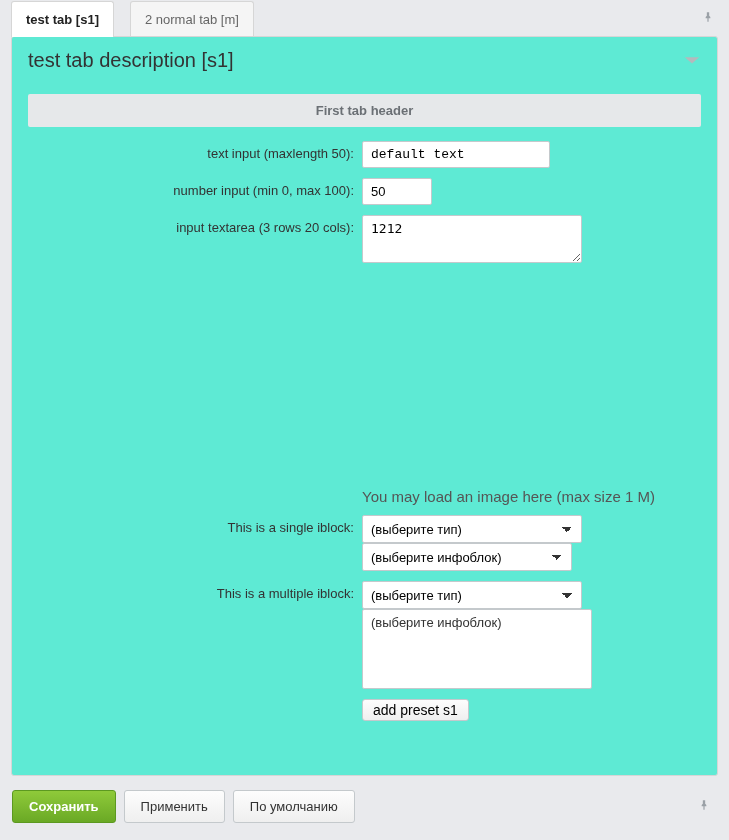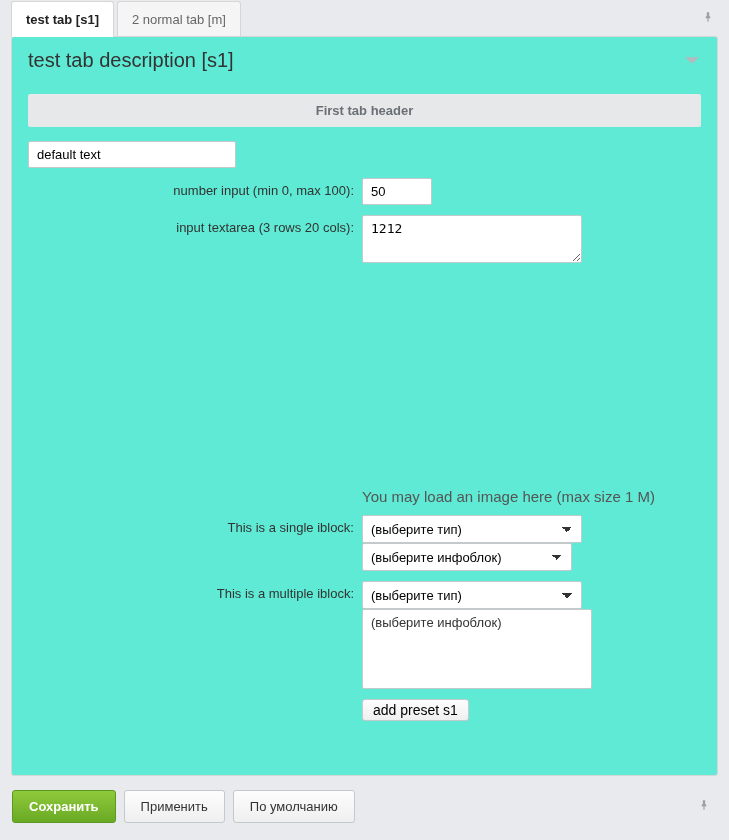--- a/index.html
+++ b/index.html
@@ -1,39 +1,39 @@
 <!DOCTYPE html>
 <html><head>
 <meta charset="utf-8">
 <style>
 * { box-sizing: border-box; margin: 0; padding: 0; }
 body { font-family: Arial, Helvetica, sans-serif; font-size: 13px; background: #e9eaed; color: #333; }
 .page { width: 729px; height: 840px; position: relative; padding: 0; background: #e9eaed; }
 
 
 .tabs-row { display: flex; align-items: center; padding: 1px 8px 0 11px; position: relative; }
-.tab { padding: 10px 14px 10px; background: #f5f5f5; border: 1px solid #d6d6d6; border-bottom: none; border-top-left-radius: 3px; border-top-right-radius: 3px; margin-right: 3px; color: #666; cursor: pointer; position: relative; }
+.tab { padding: 10px 14px 10px; background: #f5f5f5; border: 1px solid #d6d6d6; border-bottom: none; border-top-left-radius: 3px; border-top-right-radius: 3px; margin-right: 16px; color: #666; cursor: pointer; position: relative; }
 .tab.active { background: #fff; color: #222; font-weight: bold; z-index: 3; }
 .pin-top { margin-left: auto; color: #9aa0a6; font-size: 16px; padding: 8px 6px; cursor: pointer; }
 
 
 .panel { background: #5eead4; border: 1px solid #d6d6d6; border-radius: 3px; margin: 0 11px 0 11px; position: relative; z-index: 2; margin-top: -1px; min-height: 740px; }
 .panel-header { display: flex; align-items: center; justify-content: space-between; padding: 12px 16px 14px 16px; }
 .panel-title { font-size: 20px; color: #333; font-weight: normal; }
 .collapse-icon { color: #9aa0a6; cursor: pointer; }
 .collapse-icon svg { width: 18px; height: 10px; }
 
 .inner { padding: 0 16px 16px 16px; }
 .section-header { background: #e6e8ea; color: #6b7075; font-weight: bold; text-align: center; padding: 9px; border-radius: 2px; margin: 8px 0 14px 0; }
 
 .form-row { display: flex; align-items: flex-start; margin-bottom: 10px; }
 .form-label { width: 334px; text-align: right; padding: 5px 8px 0 0; color: #333; }
 .form-control { flex: 1; }
 .text-input { border: 1px solid #c4c9cc; padding: 5px 8px; font-size: 13px; border-radius: 2px; background: #fff; }
-.text-input.w220 { width: 208px; }
+.text-input.w220 { width: 188px; font-family: Liberation Mono, monospace; }
 .text-input.w70 { width: 70px; }
 textarea.text-input { width: 220px; height: 48px; resize: both; }
 .hint { color: #555; font-size: 15px; margin-top: 12px; }
 .select { border: 1px solid #c4c9cc; padding: 5px 8px; font-size: 13px; border-radius: 2px; background: #fff; width: 220px; height: 28px; -webkit-appearance: none; appearance: none; background-image: linear-gradient(45deg, transparent 50%, #333 50%), linear-gradient(135deg, #333 50%, transparent 50%); background-position: calc(100% - 14px) 11px, calc(100% - 9px) 11px; background-size: 5px 5px, 5px 5px; background-repeat: no-repeat; }
 .select.w210 { width: 210px; }
 .multiselect { border: 1px solid #c4c9cc; padding: 5px 8px; font-size: 13px; border-radius: 2px; background: #fff; width: 230px; height: 80px; overflow-y: scroll; }
 .small-btn { border: 1px solid #c4c9cc; background: linear-gradient(#fdfdfd, #efefef); padding: 2px 10px; border-radius: 3px; font-size: 14px; cursor: pointer; }
 .stack > * { display: block; }
 
 
@@ -76,20 +76,21 @@
       <div class="collapse-icon">
         <svg viewBox="0 0 20 10">
             <polygon points="2,2 18,2 10,9" fill="#b5b9bc"></polygon>
           </svg>
       </div>
     </div>
     <div class="inner">
       <div class="section-header">First tab header</div>
 
       <div class="form-row">
+        <div class="form-label">text input (maxlength 50):</div>
         <div class="form-control">
           <input class="text-input w220" value="default text" style="">
         </div>
       </div>
 
       <div class="form-row">
         <div class="form-label">number input (min 0, max 100):</div>
         <div class="form-control">
           <input class="text-input w70" value="50" style="">
         </div>

